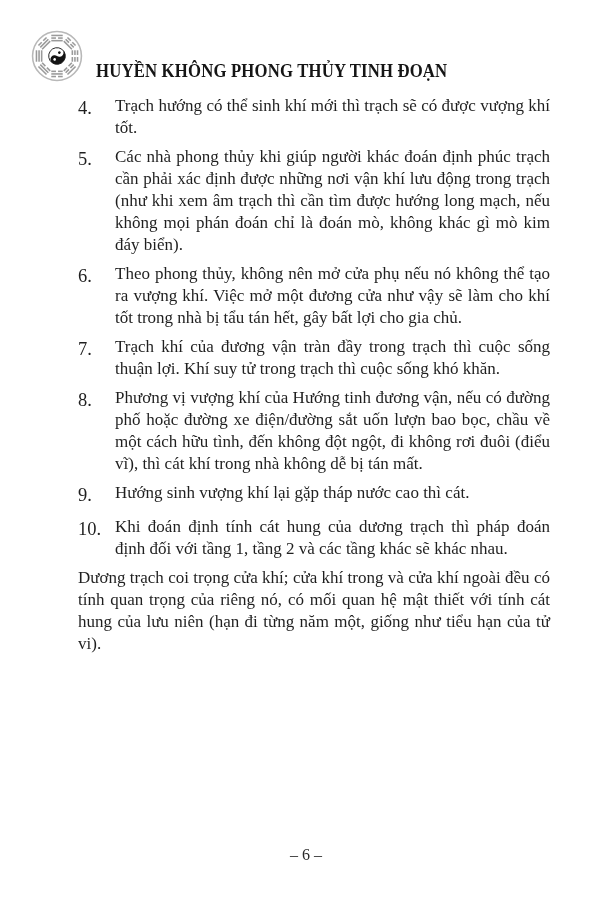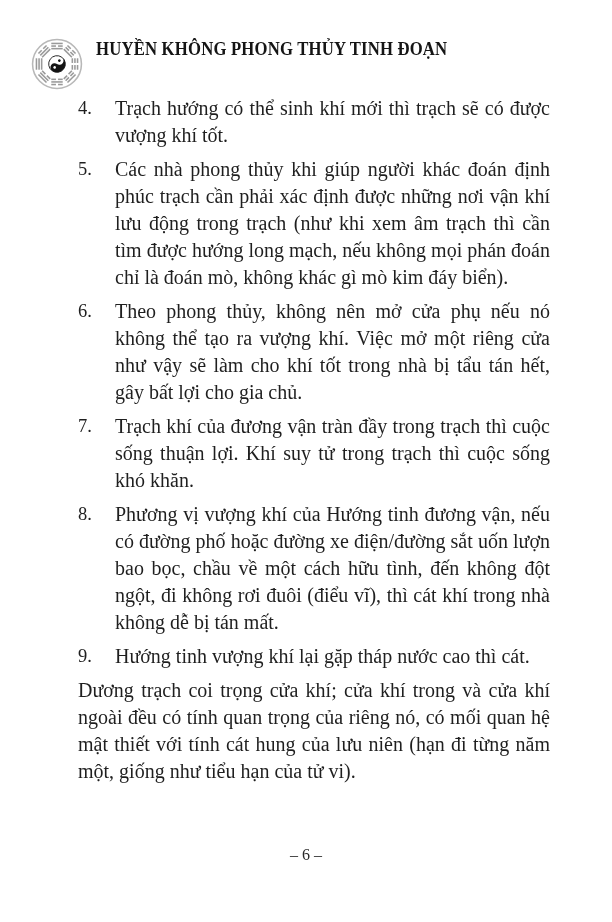--- a/index.html
+++ b/index.html
@@ -14,24 +14,24 @@
     color: #1f1f1f;
     position: relative;
     overflow: hidden;
   }
   .page {
     position: absolute;
     inset: 0;
   }
   .header {
     position: absolute;
-    top: 38px;
+    top: 30px;
     left: 31px;
     display: flex;
-    align-items: flex-start;
+    align-items: flex-end;
     gap: 13px;
   }
   .logo {
     width: 52px;
     height: 52px;
     flex: none;
   }
   .page-title {
     font-size: 19px;
     font-weight: 700;
@@ -54,22 +54,22 @@
   .item-number {
     width: 37px;
     flex: none;
     font-size: 18.5px;
     line-height: 27px;
     color: #1f1f1f;
   }
   .item-text {
     flex: 1;
     text-align: justify;
-    font-size: 20px;
-    line-height: 27px;
+    font-size: 17px;
+    line-height: 22px;
     color: #1f1f1f;
   }
   .footer {
     position: absolute;
     top: 846px;
     left: 0;
     width: 612px;
     text-align: center;
     font-size: 16px;
     color: #2a2a2a;
@@ -163,33 +163,37 @@
     <div class="item">
       <span class="item-number">4.</span>
       <span class="item-text">Trạch hướng có thể sinh khí mới thì trạch sẽ có được vượng khí tốt.</span>
     </div>
     <div class="item">
       <span class="item-number">5.</span>
       <span class="item-text">Các nhà phong thủy khi giúp người khác đoán định phúc trạch cần phải xác định được những nơi vận khí lưu động trong trạch (như khi xem âm trạch thì cần tìm được hướng long mạch, nếu không mọi phán đoán chỉ là đoán mò, không khác gì mò kim đáy biển).</span>
     </div>
     <div class="item">
       <span class="item-number">6.</span>
-      <span class="item-text">Theo phong thủy, không nên mở cửa phụ nếu nó không thể tạo ra vượng khí. Việc mở một riêng cửa như vậy sẽ làm cho khí tốt trong nhà bị tẩu tán hết, gây bất lợi cho gia chủ.</span>
+      <span class="item-text">Theo phong thủy, không nên mở cửa phụ nếu nó không thể tạo ra vượng khí. Việc mở một đương cửa như vậy sẽ làm cho khí tốt trong nhà bị tẩu tán hết, gây bất lợi cho gia chủ.</span>
     </div>
     <div class="item">
       <span class="item-number">7.</span>
       <span class="item-text">Trạch khí của đương vận tràn đầy trong trạch thì cuộc sống thuận lợi. Khí suy tử trong trạch thì cuộc sống khó khăn.</span>
     </div>
     <div class="item">
       <span class="item-number">8.</span>
       <span class="item-text">Phương vị vượng khí của Hướng tinh đương vận, nếu có đường phố hoặc đường xe điện/đường sắt uốn lượn bao bọc, chầu về một cách hữu tình, đến không đột ngột, đi không rơi đuôi (điểu vĩ), thì cát khí trong nhà không dễ bị tán mất.</span>
     </div>
     <div class="item">
       <span class="item-number">9.</span>
-      <span class="item-text">Hướng tinh vượng khí lại gặp tháp nước cao thì cát.</span>
+      <span class="item-text">Hướng sinh vượng khí lại gặp tháp nước cao thì cát.</span>
+    </div>
+    <div class="item">
+      <span class="item-number">10.</span>
+      <span class="item-text">Khi đoán định tính cát hung của dương trạch thì pháp đoán định đối với tầng 1, tầng 2 và các tầng khác sẽ khác nhau.</span>
     </div>
     <div class="item">
       <span class="item-text">Dương trạch coi trọng cửa khí; cửa khí trong và cửa khí ngoài đều có tính quan trọng của riêng nó, có mối quan hệ mật thiết với tính cát hung của lưu niên (hạn đi từng năm một, giống như tiểu hạn của tử vi).</span>
     </div>
   </div>
 
   <div class="footer">
     <span>– 6 –</span>
   </div>
 

